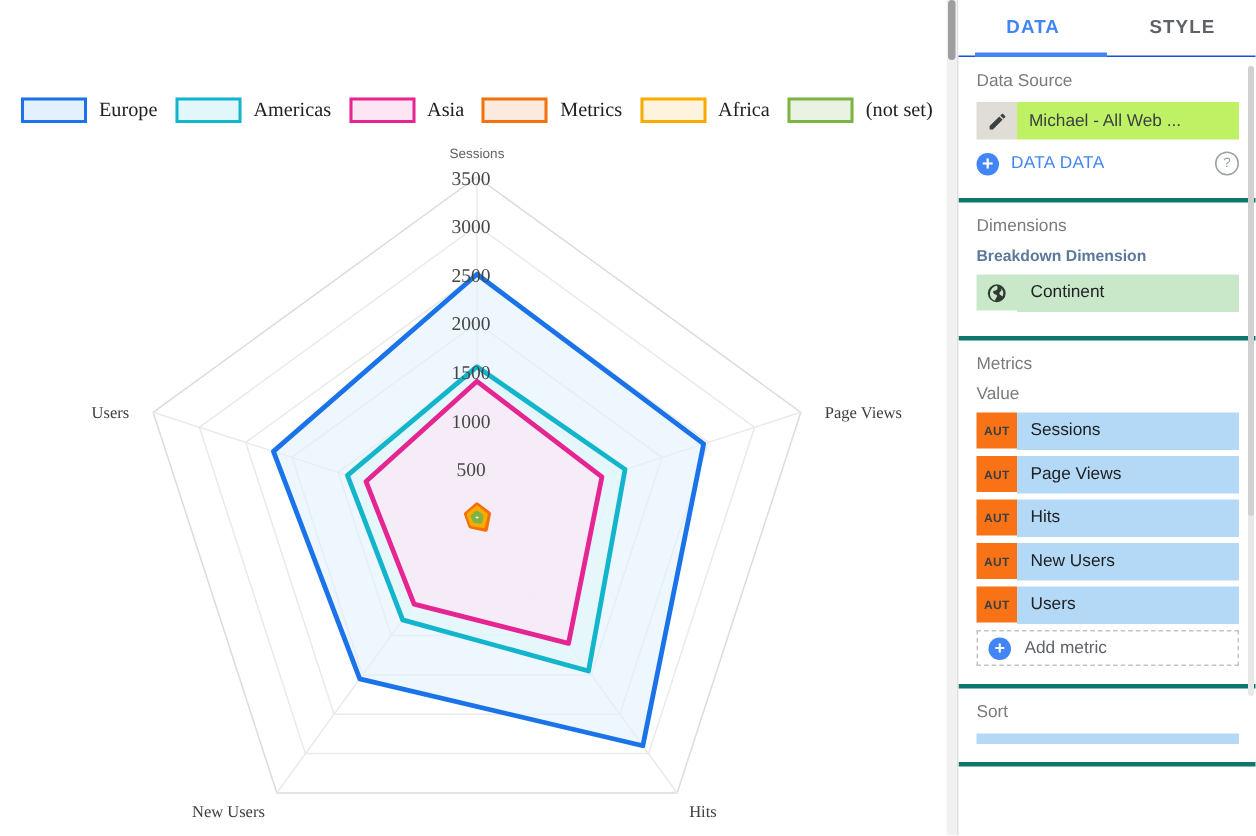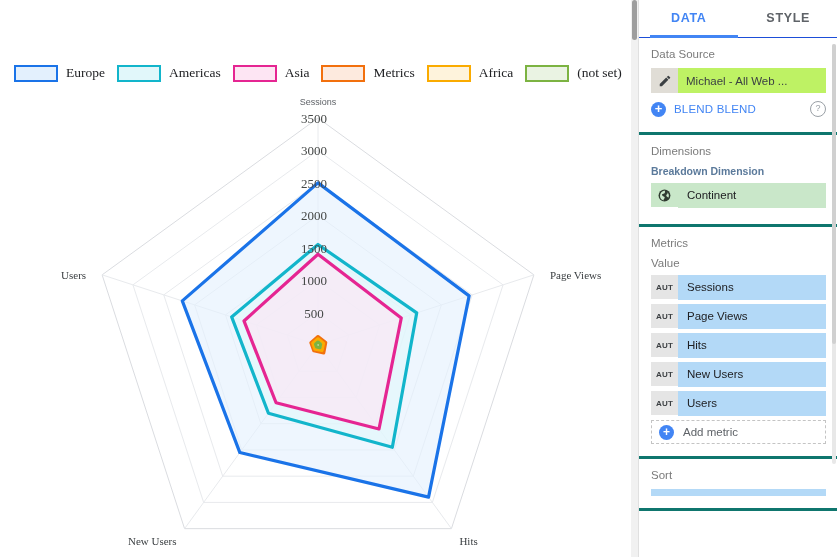--- a/index.html
+++ b/index.html
@@ -47,21 +47,21 @@
   .blend-row{display:flex;align-items:center;height:22px;}
   .blend-plus{width:15px;height:15px;border-radius:50%;background:#4285f4;color:#fff;font-size:13px;line-height:14px;text-align:center;font-weight:bold;margin-right:8px;flex:0 0 15px;}
   .blend-text{font-size:11.5px;color:#4285f4;letter-spacing:.2px;flex:1;}
   .help-ico{width:14px;height:14px;border:1.3px solid #9aa0a6;border-radius:50%;color:#9aa0a6;font-size:9px;line-height:12px;text-align:center;}
 
   .chip{display:flex;align-items:center;height:24px;margin-bottom:5px;}
   .chip-ico{width:27px;height:24px;display:flex;align-items:center;justify-content:center;flex:0 0 27px;}
   .chip-name{flex:1;height:25px;display:flex;align-items:center;padding-left:9px;font-size:11.5px;color:#202124;}
   .chip.dim .chip-ico{background:#c9e7c9;}
   .chip.dim .chip-name{background:#c9e7c9;}
-  .chip.met .chip-ico{background:#e5e5e5;font-size:8px;font-weight:bold;color:#3c4043;letter-spacing:.2px;}
+  .chip.met .chip-ico{background:#f97316;font-size:8px;font-weight:bold;color:#3c4043;letter-spacing:.2px;}
   .chip.met .chip-name{background:#b3d9f7;}
   .add-chip{display:flex;align-items:center;height:24px;border:1px dashed #c4c4c4;box-sizing:border-box;}
   .add-chip .plus{width:15px;height:15px;border-radius:50%;background:#4285f4;color:#fff;font-size:12px;line-height:14px;text-align:center;font-weight:bold;margin:0 9px 0 7px;flex:0 0 15px;}
   .add-chip .lbl{font-size:11.5px;color:#5f6368;}
   .panel-vscroll{position:absolute;right:2px;top:44px;width:4px;height:420px;background:#e8e8e8;border-radius:2px;}
   .panel-vthumb{position:absolute;right:2px;top:44px;width:4px;height:300px;background:#d0d0d0;border-radius:2px;}
   .sort-chip{height:7px;background:#b3d9f7;margin-top:8px;}
 </style>
 </head>
 <body>
@@ -167,21 +167,21 @@
         <div class="ds-row">
           <div class="ds-icon">
             <svg width="14" height="14" viewBox="0 0 24 24" aria-hidden="true">
               <path fill="#3c4043" d="M3 17.25V21h3.75L17.81 9.94l-3.75-3.75L3 17.25zM20.71 7.04a1 1 0 0 0 0-1.41l-2.34-2.34a1 1 0 0 0-1.41 0l-1.83 1.83 3.75 3.75 1.83-1.83z"></path>
             </svg>
           </div>
           <div class="ds-name">Michael - All Web ...</div>
         </div>
         <div class="blend-row">
           <div class="blend-plus">+</div>
-          <div class="blend-text">BLEND BLEND</div>
+          <div class="blend-text">DATA DATA</div>
           <div class="help-ico">?</div>
         </div>
       </div>
 
       <div class="section">
         <div class="section-title">Dimensions</div>
         <div class="sub-title">Breakdown Dimension</div>
         <div class="chip dim">
           <div class="chip-ico">
             <svg width="15" height="15" viewBox="0 0 24 24" aria-hidden="true">

